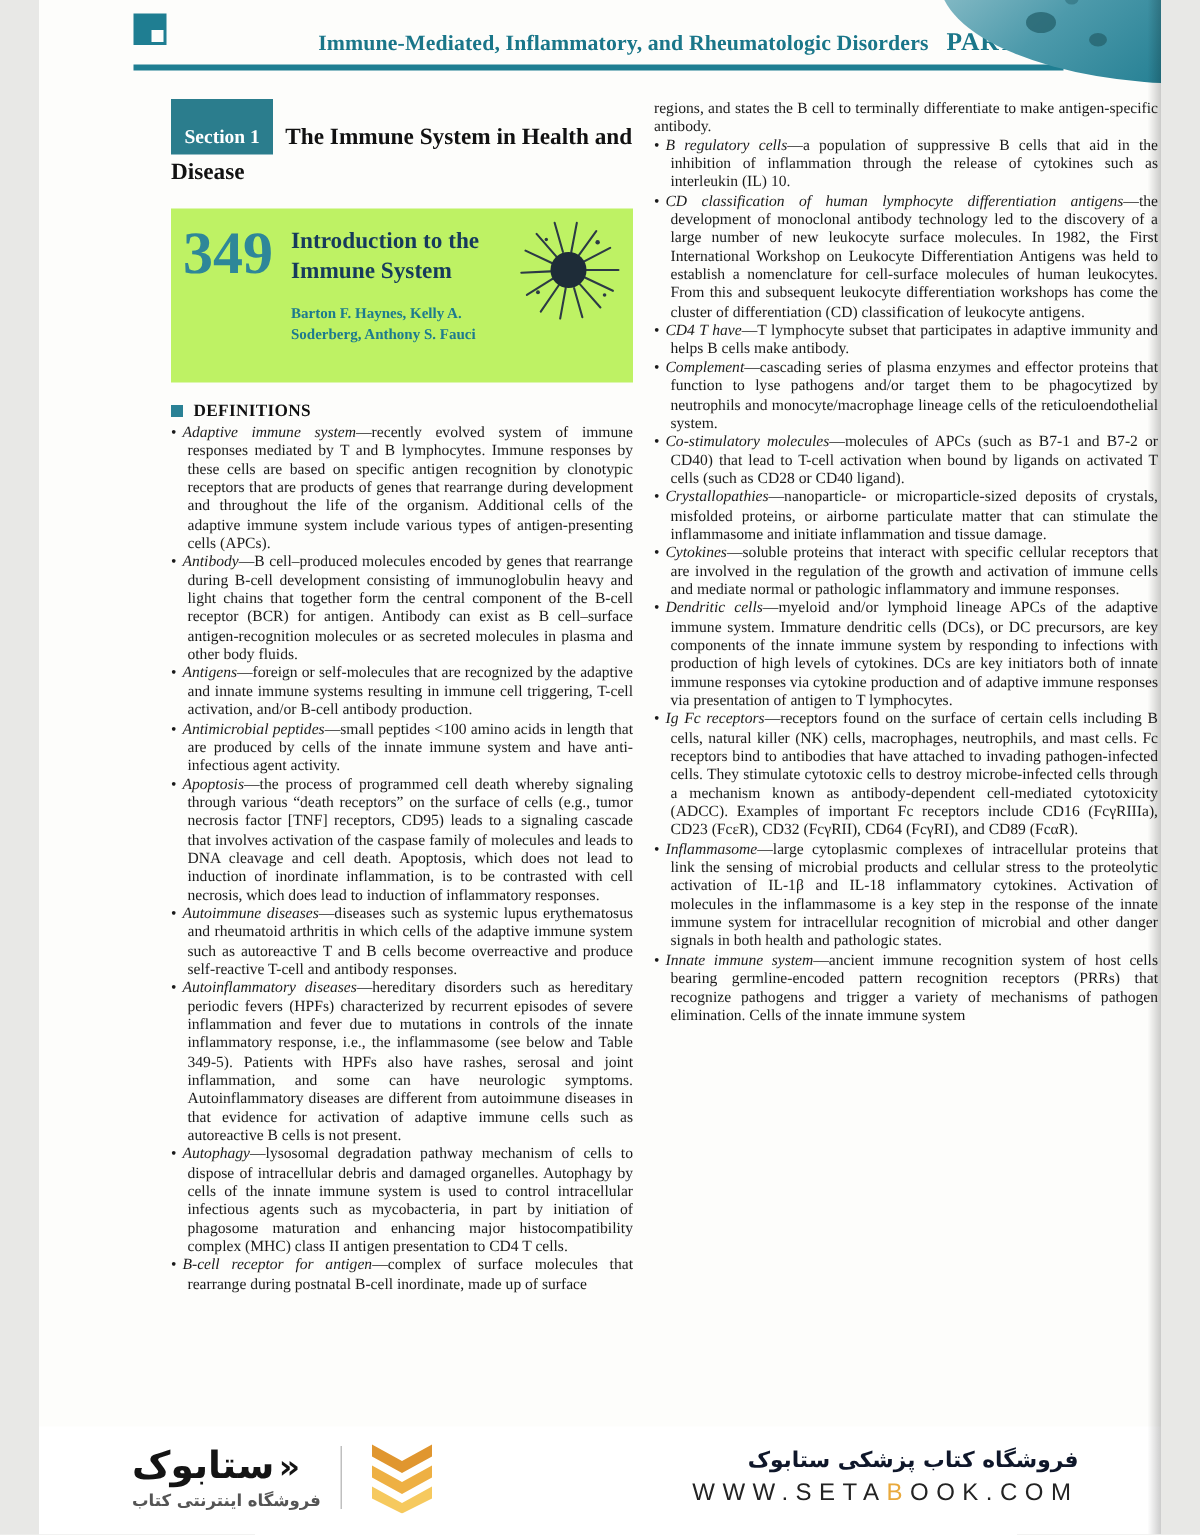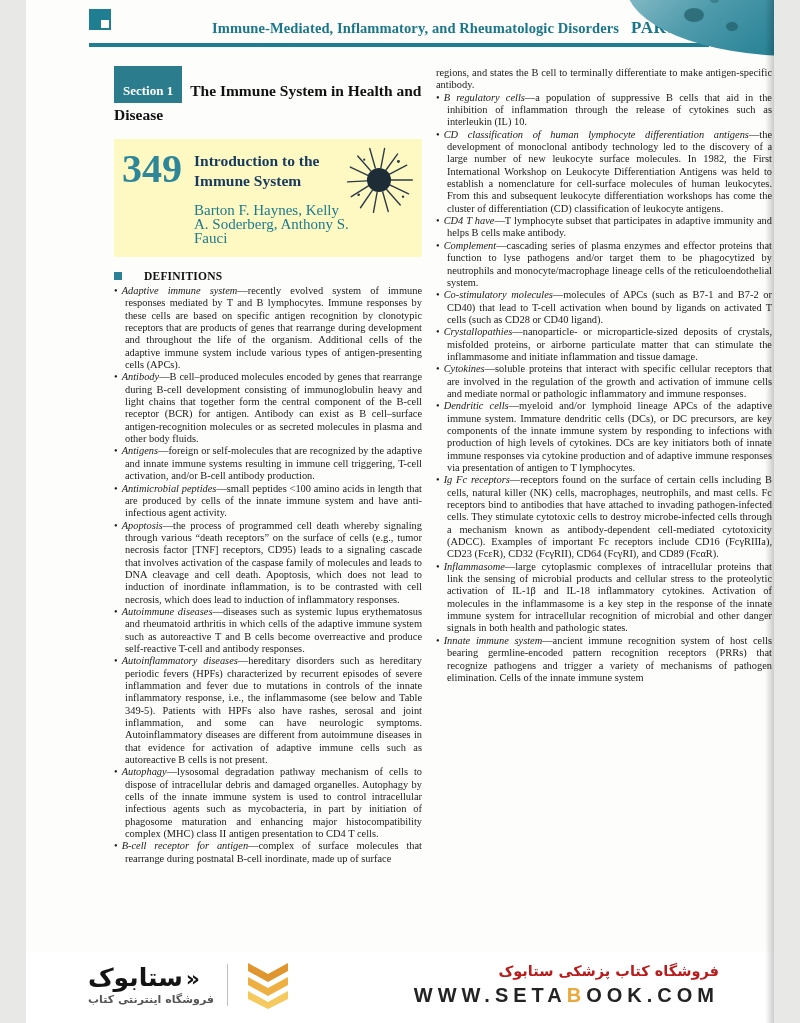--- a/index.html
+++ b/index.html
@@ -36,50 +36,50 @@
   .col-left{ width:308px; flex:none; }
   .col-right{ width:336px; flex:none; }
   
   .section-heading{ font-size:15.5px; font-weight:bold; line-height:21px; color:#111; }
   .section-label{
     display:inline-block; background:#2b7d8d; color:#fff; font-size:13px; font-weight:bold;
     padding:14px 9px 2px; margin-right:8px; position:relative; top:-1px;
   }
   
   .chapter-box{
-    position:relative; margin-top:14px; background:#fef9c3; min-height:116px;
+    position:relative; margin-top:14px; background:#bef264; min-height:116px;
     padding:12px 10px 12px 8px; display:flex; gap:10px;
   }
   .chapter-number{ color:#2e8799; font-size:40px; font-weight:bold; line-height:.9; width:62px; flex:none; }
   .chapter-title{ color:#163a5c; font-weight:bold; font-size:15.5px; line-height:20px; width:152px; }
-  .chapter-authors{ color:#1d7a8e; font-weight:normal; font-size:15px; line-height:14px; margin-top:12px; width:160px; }
+  .chapter-authors{ color:#1d7a8e; font-weight:bold; font-size:10px; line-height:14px; margin-top:12px; width:160px; }
   .chapter-illustration{ position:absolute; right:6px; top:4px; width:74px; height:74px; }
   
-  .definitions-heading{ display:flex; align-items:center; gap:22px; margin:13px 0 3px; }
+  .definitions-heading{ display:flex; align-items:center; gap:7px; margin:13px 0 3px; }
   .def-square{ width:8px; height:8px; background:#2a8195; flex:none; }
   .definitions-heading .txt{ font-weight:bold; font-size:11.5px; color:#111; letter-spacing:.2px; }
   .bodytext{ font-size:10.4px; line-height:12.35px; text-align:justify; }
   .def-item{ padding-left:11px; text-indent:-11px; }
   .def-item .bullet{ margin-right:4px; }
   .def-item .term{ font-style:italic; }
   .continuation{ margin-bottom:0; }
   
   .footer{
     position:absolute; left:0; right:0; bottom:0; height:72px; background:#fff;
     display:flex; align-items:center; justify-content:space-between; padding:2px 55px 6px 62px;
   }
   .footer-left{ display:flex; align-items:center; gap:13px; }
   .brand-block{ text-align:left; direction:rtl; }
   .brand-logo{ font-family:"DejaVu Sans", sans-serif; font-weight:bold; font-size:25px; color:#141414; line-height:1.1; }
   .brand-mark{ color:#141414; font-size:22px; margin-left:3px; }
   .brand-subtext{ font-family:"DejaVu Sans", sans-serif; font-size:11px; color:#555; margin-top:2px;font-weight:bold; }
   .footer-divider{ width:1px; height:42px; background:#bfbfbf; }
   .footer-right{ text-align:right; direction:ltr; }
-  .store-tagline{ font-family:"DejaVu Sans", sans-serif; font-weight:bold; font-size:14.5px; color:#b91c1c; direction:rtl; }
-  .site-url{ font-family:"Liberation Sans", sans-serif; font-weight:bold; font-size:20px; letter-spacing:5px; color:#232323; margin-top:5px; }
+  .store-tagline{ font-family:"DejaVu Sans", sans-serif; font-weight:bold; font-size:14.5px; color:#0f172a; direction:rtl; }
+  .site-url{ font-family:"Liberation Sans", sans-serif; font-weight:normal; font-size:16px; letter-spacing:5px; color:#232323; margin-top:5px; }
   .site-url .accent{ color:#e9a93c; }
 </style>
 </head>
 <body>
 
 <div class="page">
 
   <div class="corner-art">
     <span class="spot s1"></span>
       <span class="spot s2"></span>

